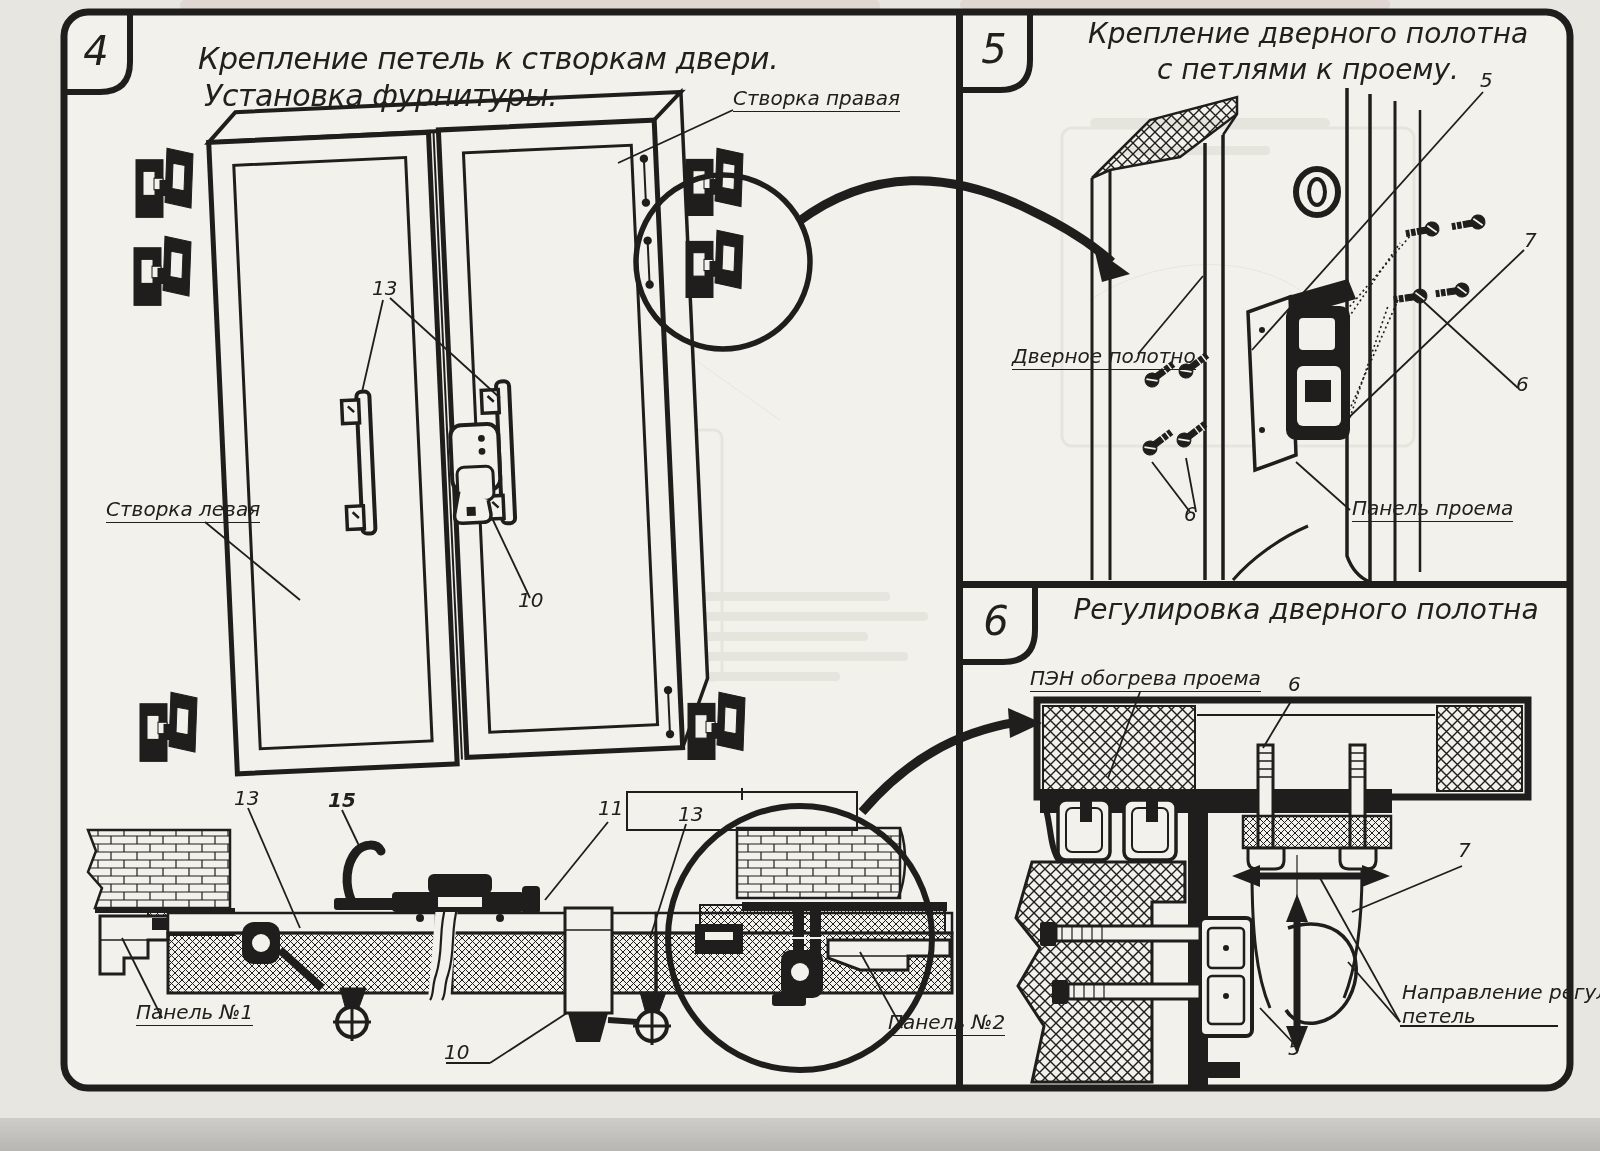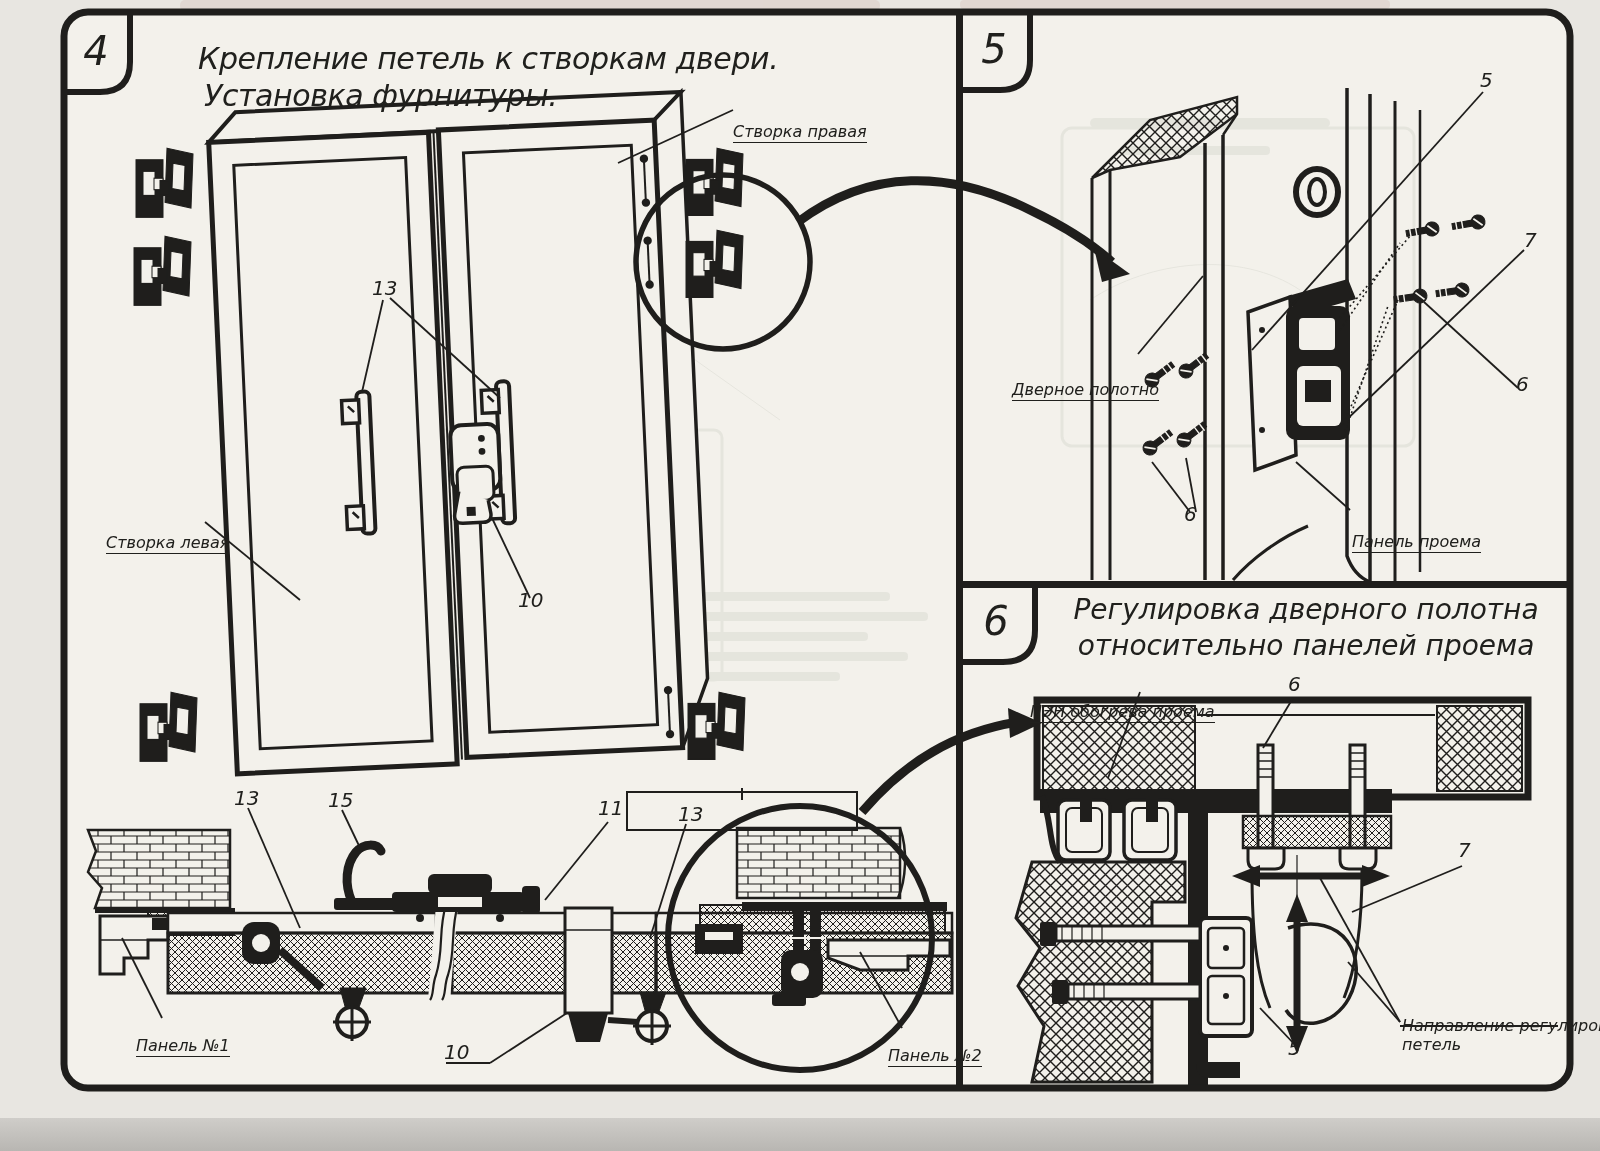--- a/index.html
+++ b/index.html
@@ -4,21 +4,21 @@
 <style>
   html,body{margin:0;padding:0;background:#dddbd6;}
   #stage{position:relative;width:1600px;height:1151px;overflow:hidden;
          background:#e8e6e1;font-family:"DejaVu Sans",sans-serif;}
   #stage svg{position:absolute;left:0;top:0;}
   .txt{position:absolute;color:#20201d;white-space:nowrap;font-style:italic;}
   .pnum{font-size:40px;width:64px;text-align:center;}
   .title{font-size:30px;letter-spacing:-0.4px;line-height:37px;margin-top:20px;}
   .title .l2{margin-left:6px;}
   .title5,.title6{font-size:28px;line-height:36px;text-align:center;width:520px;}
-  .lbl{font-size:16px;margin-top:36px;}
+  .lbl{font-size:20px;}
   .u{border-bottom:1.6px solid #20201d;padding-bottom:1px;}
   .co{font-size:20px;}
   .scanband{position:absolute;left:0;top:1118px;width:1600px;height:33px;
             background:linear-gradient(#cfcdc9,#b8b6b2);}
 </style>
 </head>
 <body>
 
 <div id="stage">
 
@@ -349,33 +349,36 @@
 </svg>
 
 <div class="txt pnum" style="left:64px;top:28px;">4</div>
 <div class="txt pnum" style="left:962px;top:26px;">5</div>
 <div class="txt pnum" style="left:964px;top:598px;">6</div>
 
 <div class="txt title" style="left:198px;top:20px;">
   <div>Крепление петель к створкам двери.</div>
   <div class="l2">Установка фурнитуры.</div>
 </div>
+<div class="txt title5" style="left:1048px;top:16px;">
+  <div>Крепление дверного полотна</div>
+  <div>с петлями к проему.</div>
+</div>
 <div class="txt title6" style="left:1046px;top:592px;">
   <div>Регулировка дверного полотна</div>
-  <div>относительно панелей проема</div>
 </div>
 
 <div class="txt lbl u" style="left:733px;top:86px;">Створка правая</div>
 <div class="txt lbl u" style="left:106px;top:497px;">Створка левая</div>
 <div class="txt lbl u" style="left:136px;top:1000px;font-style:italic;">Панель №1</div>
 <div class="txt lbl u" style="left:888px;top:1010px;text-align:center;">Панель №2</div>
 <div class="txt co" style="left:372px;top:276px;">13</div>
 <div class="txt co" style="left:518px;top:588px;">10</div>
 <div class="txt co" style="left:234px;top:786px;">13</div>
-<div class="txt co" style="left:328px;top:788px;">15</div>
+<div class="txt co" style="left:328px;top:788px;font-weight:bold;">15</div>
 <div class="txt co" style="left:598px;top:796px;">11</div>
 <div class="txt co" style="left:678px;top:802px;">13</div>
 <div class="txt co" style="left:444px;top:1040px;">10</div>
 
 <div class="txt lbl u" style="left:1012px;top:344px;">Дверное полотно</div>
 <div class="txt lbl u" style="left:1352px;top:496px;">Панель проема</div>
 <div class="txt co" style="left:1480px;top:68px;">5</div>
 <div class="txt co" style="left:1524px;top:228px;">7</div>
 <div class="txt co" style="left:1516px;top:372px;">6</div>
 <div class="txt co" style="left:1184px;top:502px;">6</div>

